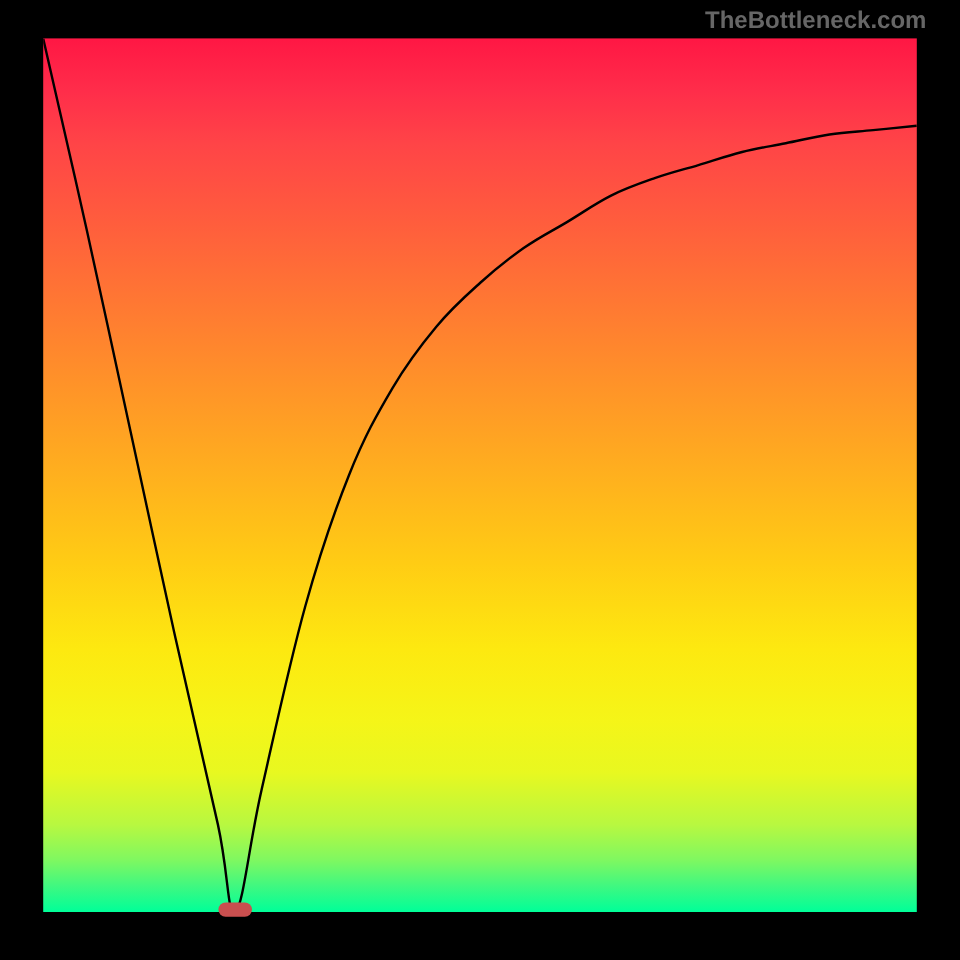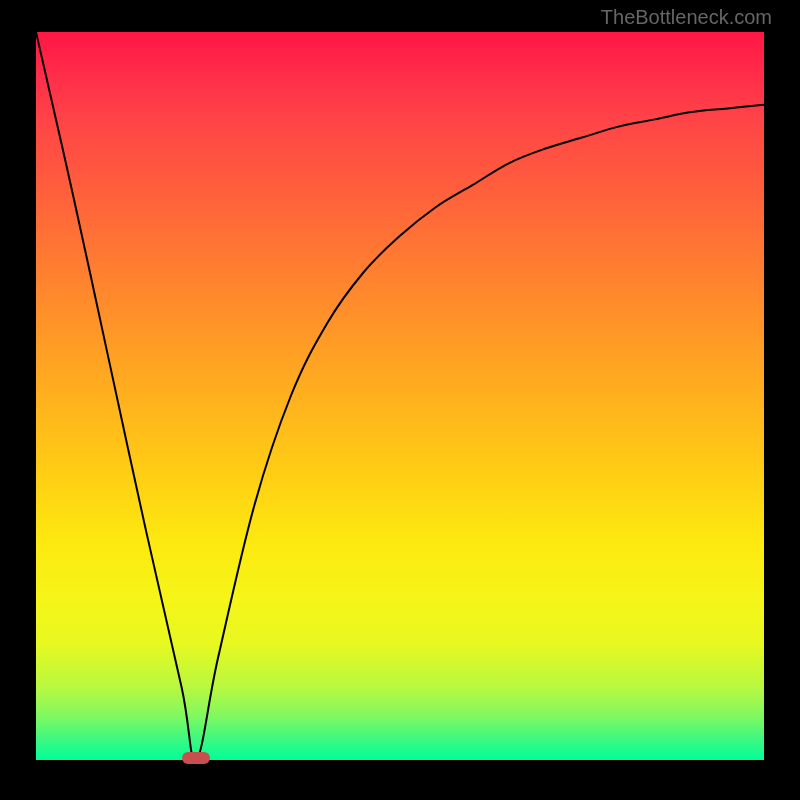--- a/index.html
+++ b/index.html
@@ -14,21 +14,21 @@
       position: relative;
       width: 800px;
       height: 800px;
     }
     .watermark {
       position: absolute;
       top: 6px;
       right: 28px;
       color: #666;
       font-size: 20px;
-      font-weight: 400;
+      font-weight: 700;
       z-index: 10;
       margin-left: 29px;
     }
     .plot-area {
       position: absolute;
       left: 36px;
       top: 32px;
       width: 728px;
       height: 728px;
       background: linear-gradient(to bottom,

